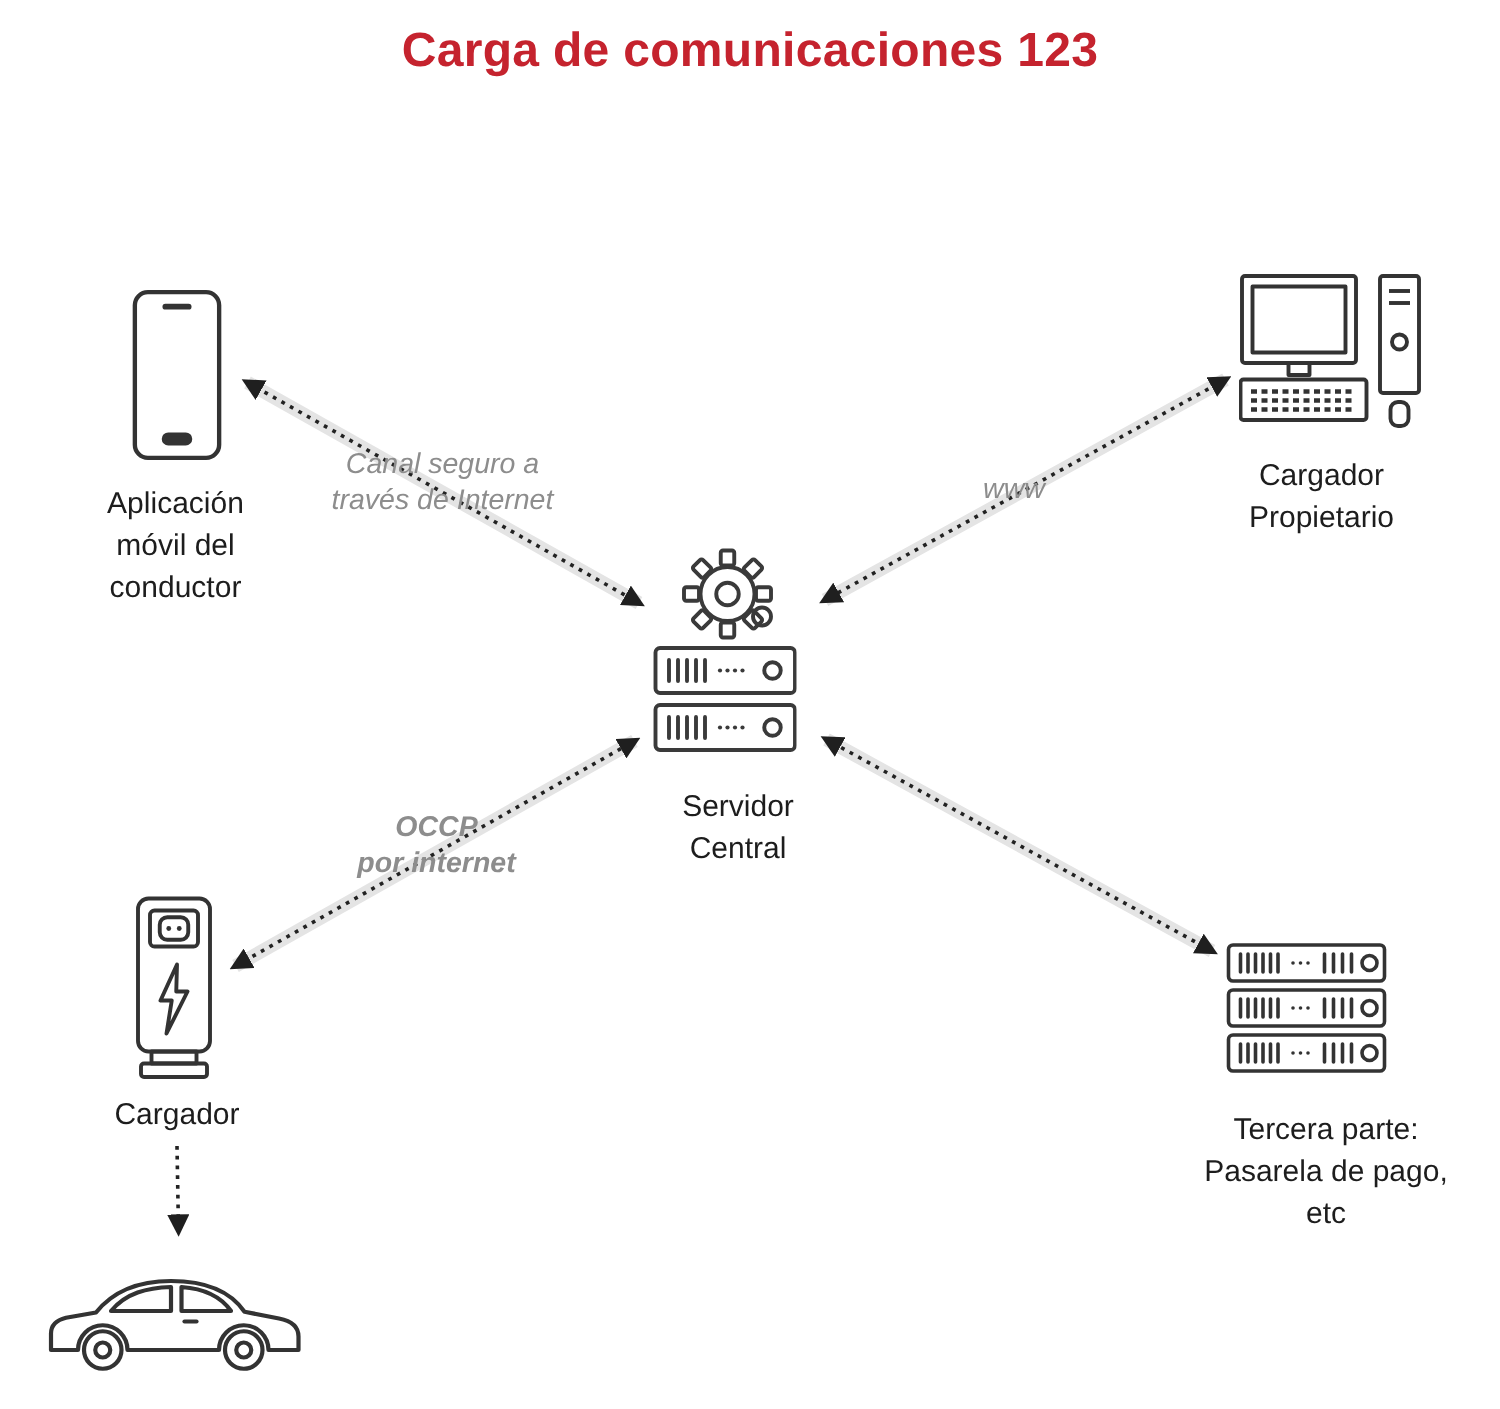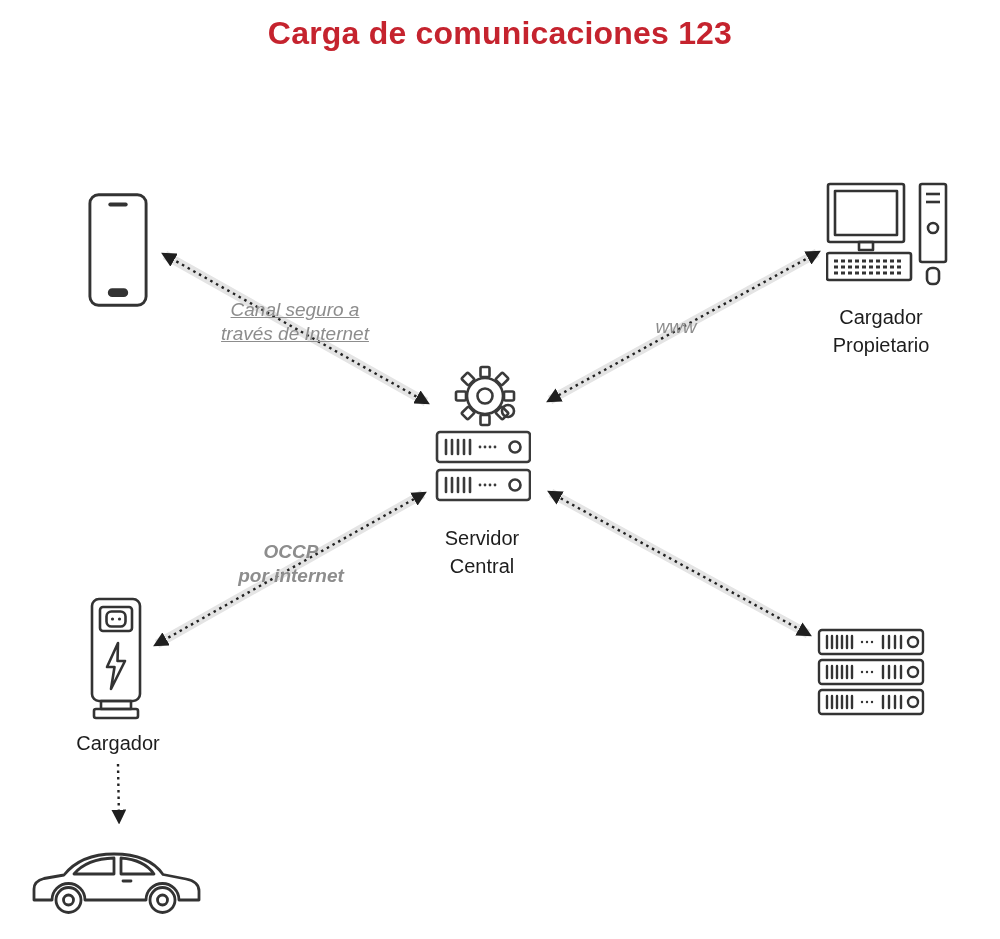--- a/index.html
+++ b/index.html
@@ -56,20 +56,23 @@
 
   <div class="node" style="left:87px;top:192px;">
     <svg width="62" height="116" viewBox="0 0 64 118">
       <g fill="none" stroke="#333333" stroke-width="3" stroke-linecap="round" stroke-linejoin="round">
         <rect x="3" y="2" width="58" height="114" rx="9"></rect>
         <line x1="24" y1="12" x2="40" y2="12" stroke-width="4"></line>
         <rect x="23" y="100" width="18" height="6" rx="3" fill="#333333"></rect>
       </g>
     </svg>
   </div>
+  <div class="node-label" style="left:37px;top:322px;width:160px;">Aplicación
+móvil del
+conductor</div>
 
   <div class="node" style="left:826px;top:182px;">
     <svg width="122" height="104" viewBox="0 0 122 104">
       <g fill="none" stroke="#333333" stroke-width="2.6" stroke-linejoin="round">
         <rect x="2" y="2" width="76" height="58" rx="2"></rect>
         <rect x="9" y="9" width="62" height="44"></rect>
         <rect x="33" y="60" width="14" height="8"></rect>
         <rect x="1" y="71" width="84" height="27" rx="2"></rect>
         <line x1="8" y1="79" x2="78" y2="79" stroke-dasharray="4 3" stroke-width="3"></line>
         <line x1="8" y1="85" x2="78" y2="85" stroke-dasharray="4 3" stroke-width="3"></line>
@@ -123,21 +126,21 @@
           <line x1="35" y1="116" x2="35" y2="130"></line>
           <circle cx="45" cy="123" r="1.4" fill="#3a3a3a" stroke="none"></circle>
           <circle cx="50" cy="123" r="1.4" fill="#3a3a3a" stroke="none"></circle>
           <circle cx="55" cy="123" r="1.4" fill="#3a3a3a" stroke="none"></circle>
           <circle cx="60" cy="123" r="1.4" fill="#3a3a3a" stroke="none"></circle>
           <circle cx="80" cy="123" r="5.5"></circle>
         </g>
       </g>
     </svg>
   </div>
-  <div class="node-label" style="left:402px;top:524px;width:160px;">Servidor
+  <div class="node-label" style="left:412px;top:524px;width:160px;">Servidor
 Central</div>
 
   <div class="node" style="left:84px;top:597px;">
     <svg width="64" height="124" viewBox="0 0 64 124">
       <g fill="none" stroke="#333333" stroke-width="2.6" stroke-linecap="round" stroke-linejoin="round">
         <rect x="8" y="2" width="48" height="102" rx="7"></rect>
         <rect x="16" y="10" width="32" height="24" rx="3"></rect>
         <rect x="22.5" y="14.5" width="19" height="15" rx="5"></rect>
         <circle cx="28.5" cy="22" r="1.6" fill="#333333" stroke="none"></circle>
         <circle cx="35.5" cy="22" r="1.6" fill="#333333" stroke="none"></circle>
@@ -214,20 +217,23 @@
           <circle cx="55" cy="74" r="1.2" fill="#333333" stroke="none"></circle>
           <line x1="66" y1="68" x2="66" y2="80"></line>
             <line x1="72" y1="68" x2="72" y2="80"></line>
           <line x1="78" y1="68" x2="78" y2="80"></line>
             <line x1="84" y1="68" x2="84" y2="80"></line>
           <circle cx="96" cy="74" r="5"></circle>
         </g>
       </g>
     </svg>
   </div>
-
-  <div class="edge-label" style="left:195px;top:298px;width:200px;text-decoration:underline;">Canal seguro a
+  <div class="node-label" style="left:784px;top:739px;width:200px;">Tercera parte:
+Pasarela de pago,
+etc</div>
+
+  <div class="edge-label" style="left:195px;top:298px;width:200px;">Canal seguro a
 través de Internet</div>
   <div class="edge-label" style="left:638px;top:315px;width:76px;">www</div>
   <div class="edge-label" style="left:211px;top:540px;width:160px;font-weight:bold;">OCCP
 por internet</div>
 
 </div>
 
 </body></html>

